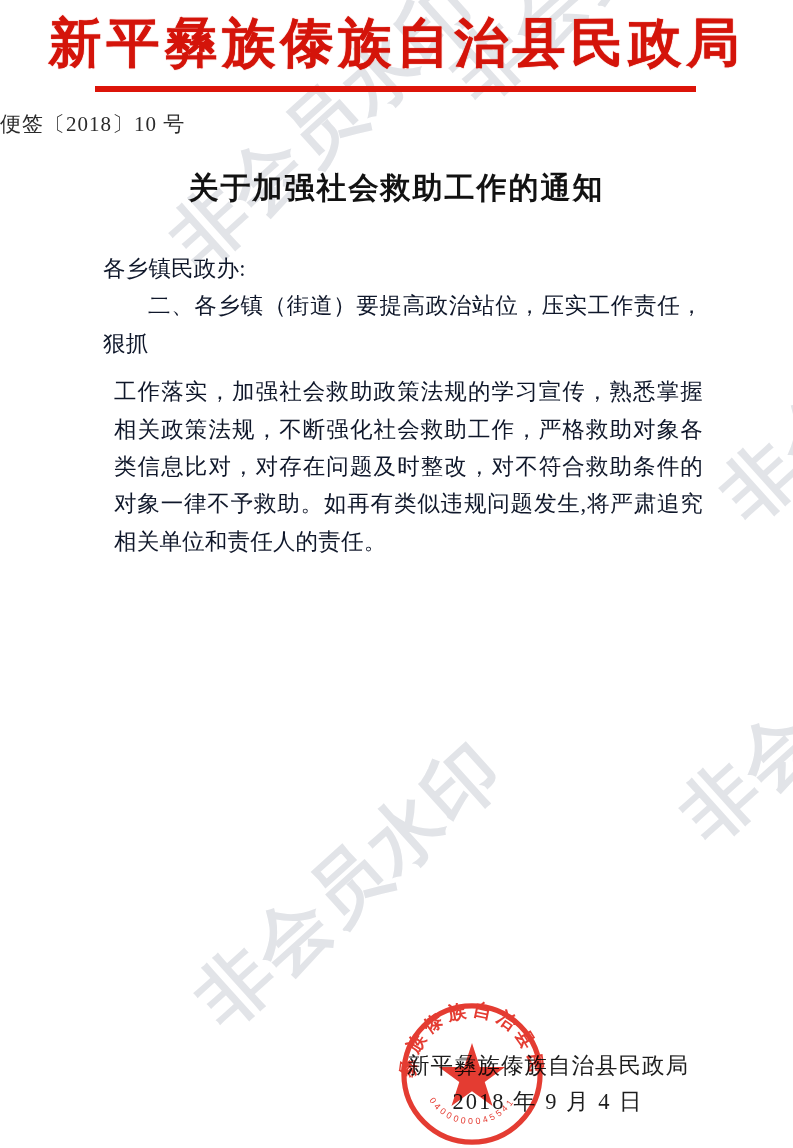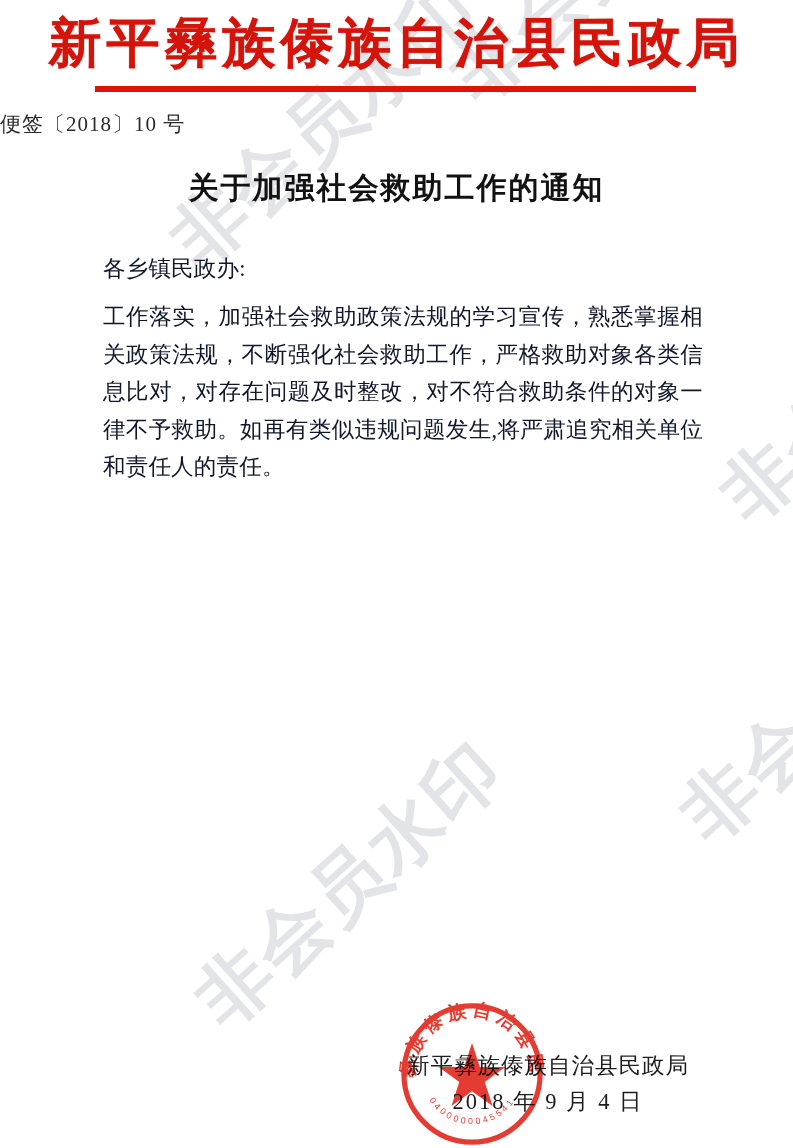--- a/index.html
+++ b/index.html
@@ -141,20 +141,21 @@
     margin: 0;
     text-align: justify;
     text-align-last: left;
     text-justify: inter-character;
   }
   .para.indent {
     text-indent: 2em;
   }
   .para.gap-before {
     margin-top: 11px;
+    margin-left: 11px;
   }
 
   
   .signature {
     position: absolute;
     right: 80px;
     top: 1048px;
     width: 330px;
     text-align: center;
     font-size: 22.5px;
@@ -199,20 +200,21 @@
       <div class="doc-header-title">新平彝族傣族自治县民政局</div>
     </div>
     <div class="header-rule"></div>
 
     <div class="doc-number">便签〔2018〕10 号</div>
 
     <div class="doc-title">关于加强社会救助工作的通知</div>
 
     <div class="doc-body">
       <p class="para">各乡镇民政办:</p>
+      <p class="para indent">二、各乡镇（街道）要提高政治站位，压实工作责任，狠抓</p>
       <p class="para gap-before">工作落实，加强社会救助政策法规的学习宣传，熟悉掌握相关政策法规，不断强化社会救助工作，严格救助对象各类信息比对，对存在问题及时整改，对不符合救助条件的对象一律不予救助。如再有类似违规问题发生,将严肃追究相关单位和责任人的责任。</p>
     </div>
 
     <div class="signature">
       <div>新平彝族傣族自治县民政局</div>
       <div class="sig-date">2018 年 9 月 4 日</div>
     </div>
 
     <svg class="seal" viewBox="0 0 200 200">
       <defs>

